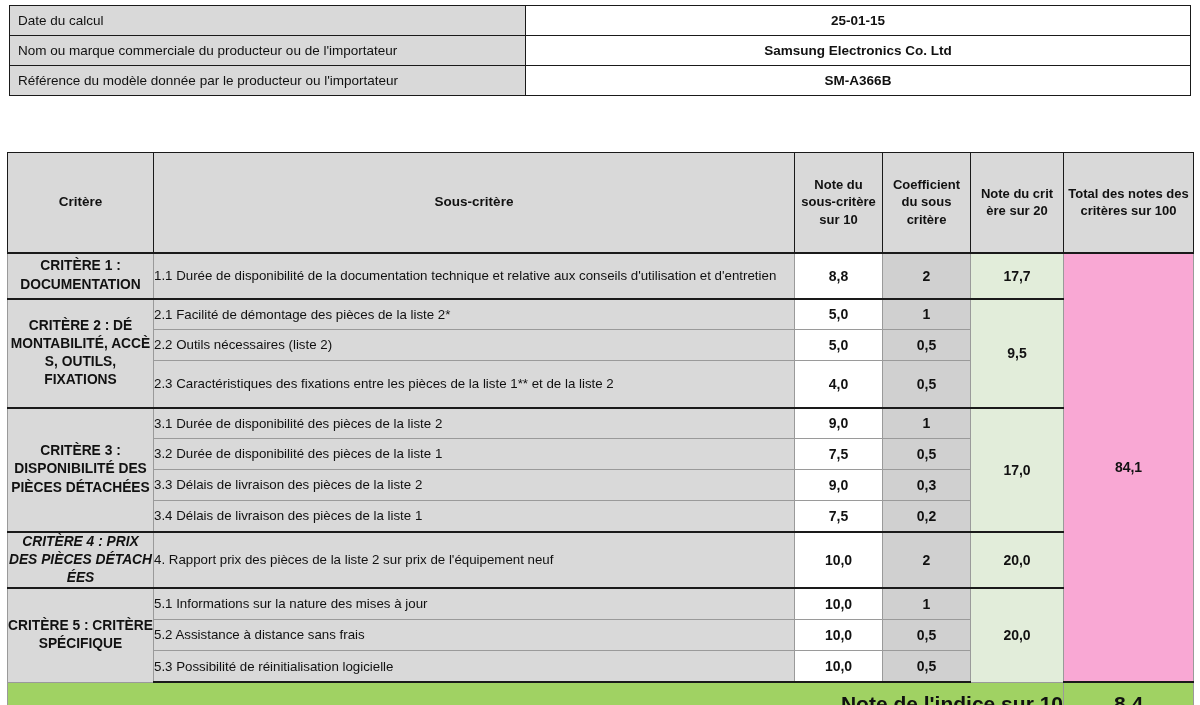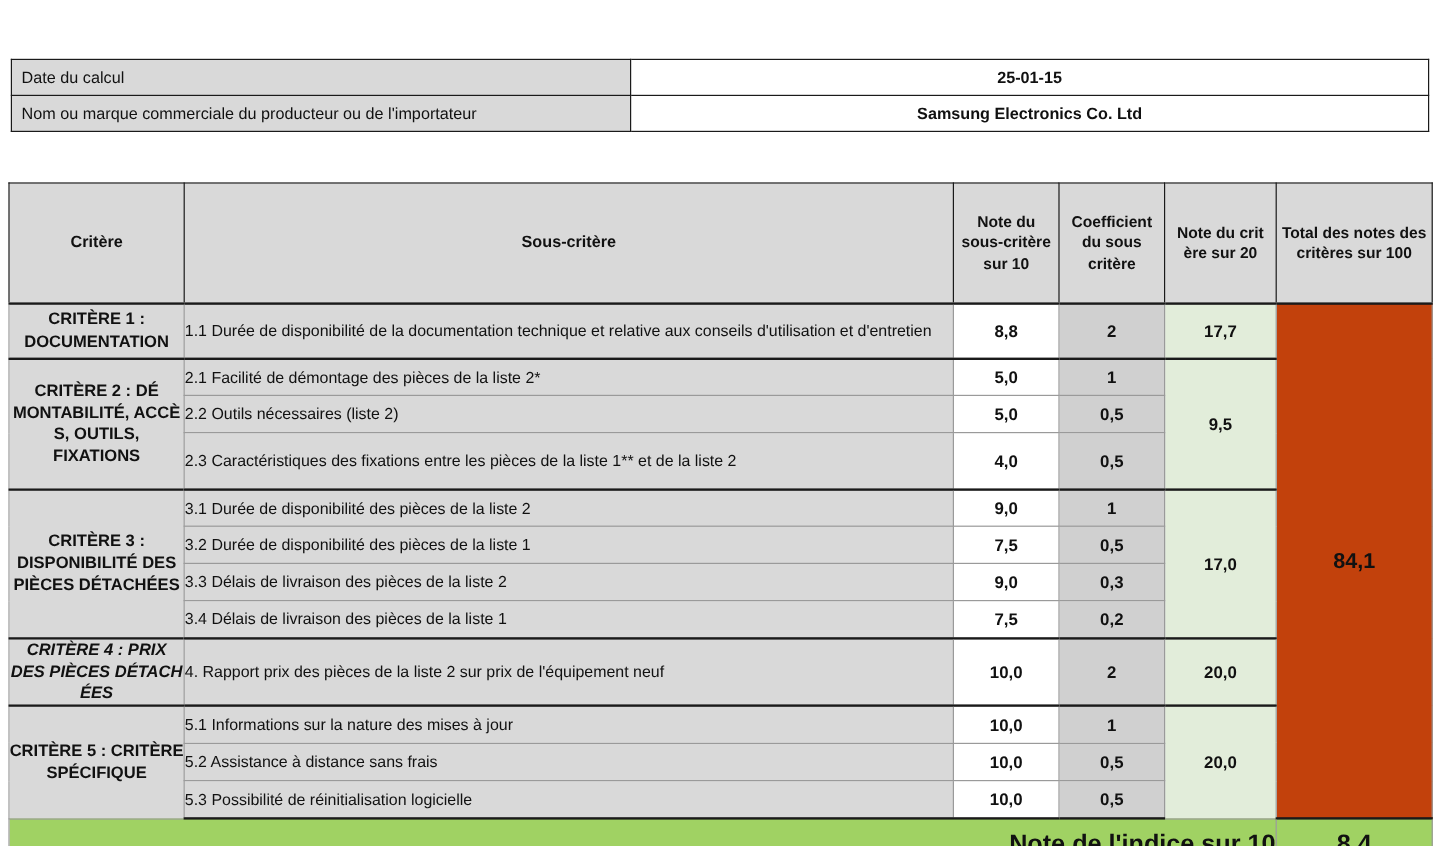--- a/index.html
+++ b/index.html
@@ -18,21 +18,20 @@
   }
 
   
   .info-table {
     position: absolute;
     left: 9px;
     top: 5px;
     width: 1182px;
     border-collapse: collapse;
     table-layout: fixed;
-    margin-top: 44px;
   }
   .info-table td {
     border: 1px solid #1a1a1a;
     height: 30px;
     padding: 0 8px;
     font-size: 13.5px;
     color: #111;
     vertical-align: middle;
   }
   .info-label {
@@ -135,24 +134,24 @@
   .note20-cell {
     background: #e2edda;
     text-align: center;
     font-weight: bold;
     font-size: 14px;
     border-left: 1px solid #1a1a1a;
     border-right: 2px solid #1a1a1a;
   }
   
   .total-cell {
-    background: #c2410c;
-    text-align: center;
-    font-weight: bold;
-    font-size: 18px;
+    background: #f9a8d4;
+    text-align: center;
+    font-weight: bold;
+    font-size: 14px;
     border-left: 1px solid #1a1a1a;
     border-right: 2px solid #1a1a1a;
   }
 
   
   .grp-top td { border-top: 2px solid #1a1a1a; }
   .grp-bot td { border-bottom: 2px solid #1a1a1a; }
 
   
   .foot-label {
@@ -182,20 +181,24 @@
 
   <table class="info-table">
     <tbody id="info-body">
         <tr>
           <td class="info-label">Date du calcul</td>
           <td class="info-value">25-01-15</td>
         </tr>
         <tr>
           <td class="info-label">Nom ou marque commerciale du producteur ou de l'importateur</td>
           <td class="info-value">Samsung Electronics Co. Ltd</td>
+        </tr>
+        <tr>
+          <td class="info-label">Référence du modèle donnée par le producteur ou l'importateur</td>
+          <td class="info-value">SM-A366B</td>
         </tr>
       </tbody>
   </table>
 
   <table class="main-table">
     <colgroup>
       <col class="c-critere">
         <col class="c-sous">
         <col class="c-note10">
       <col class="c-coef">

